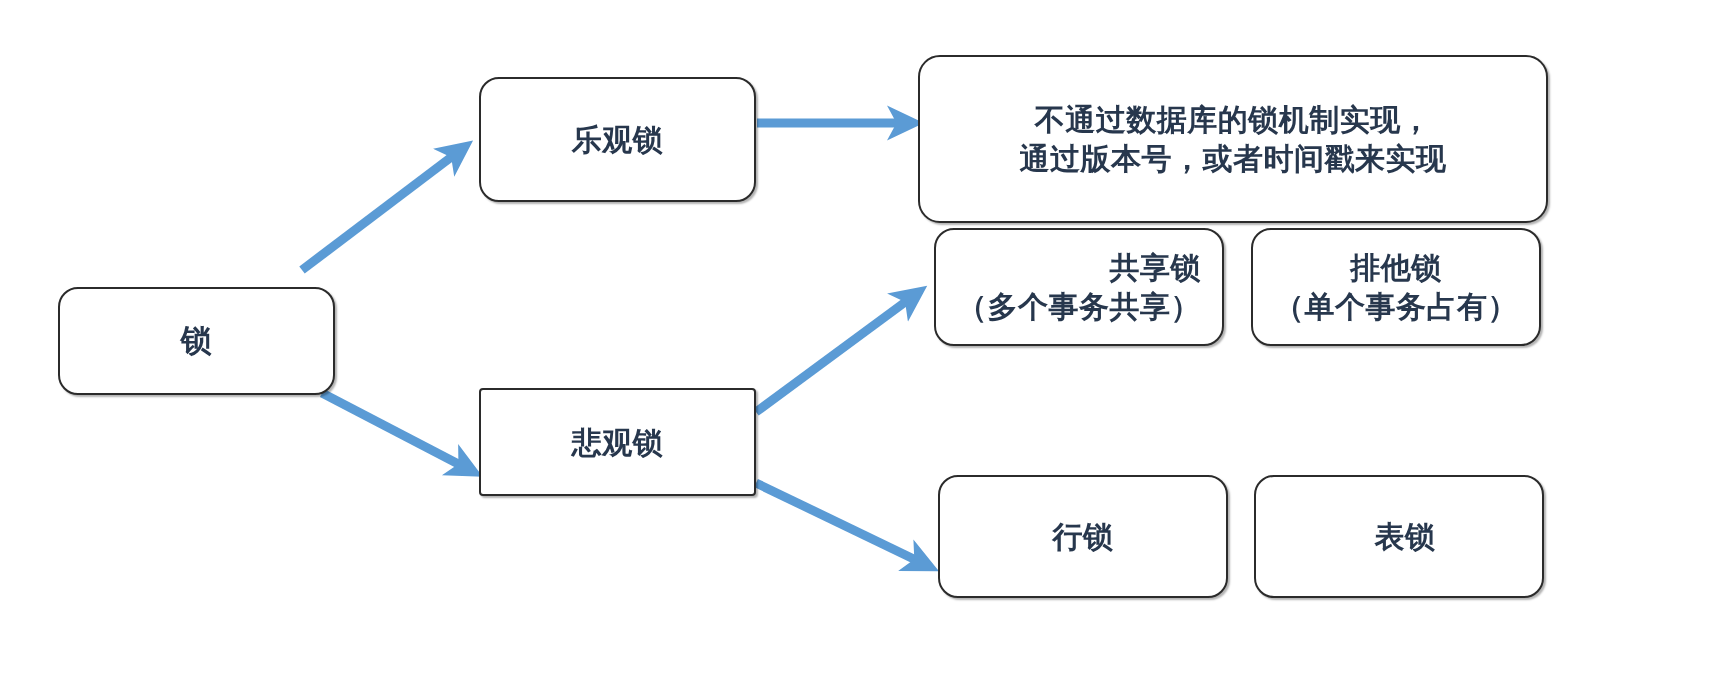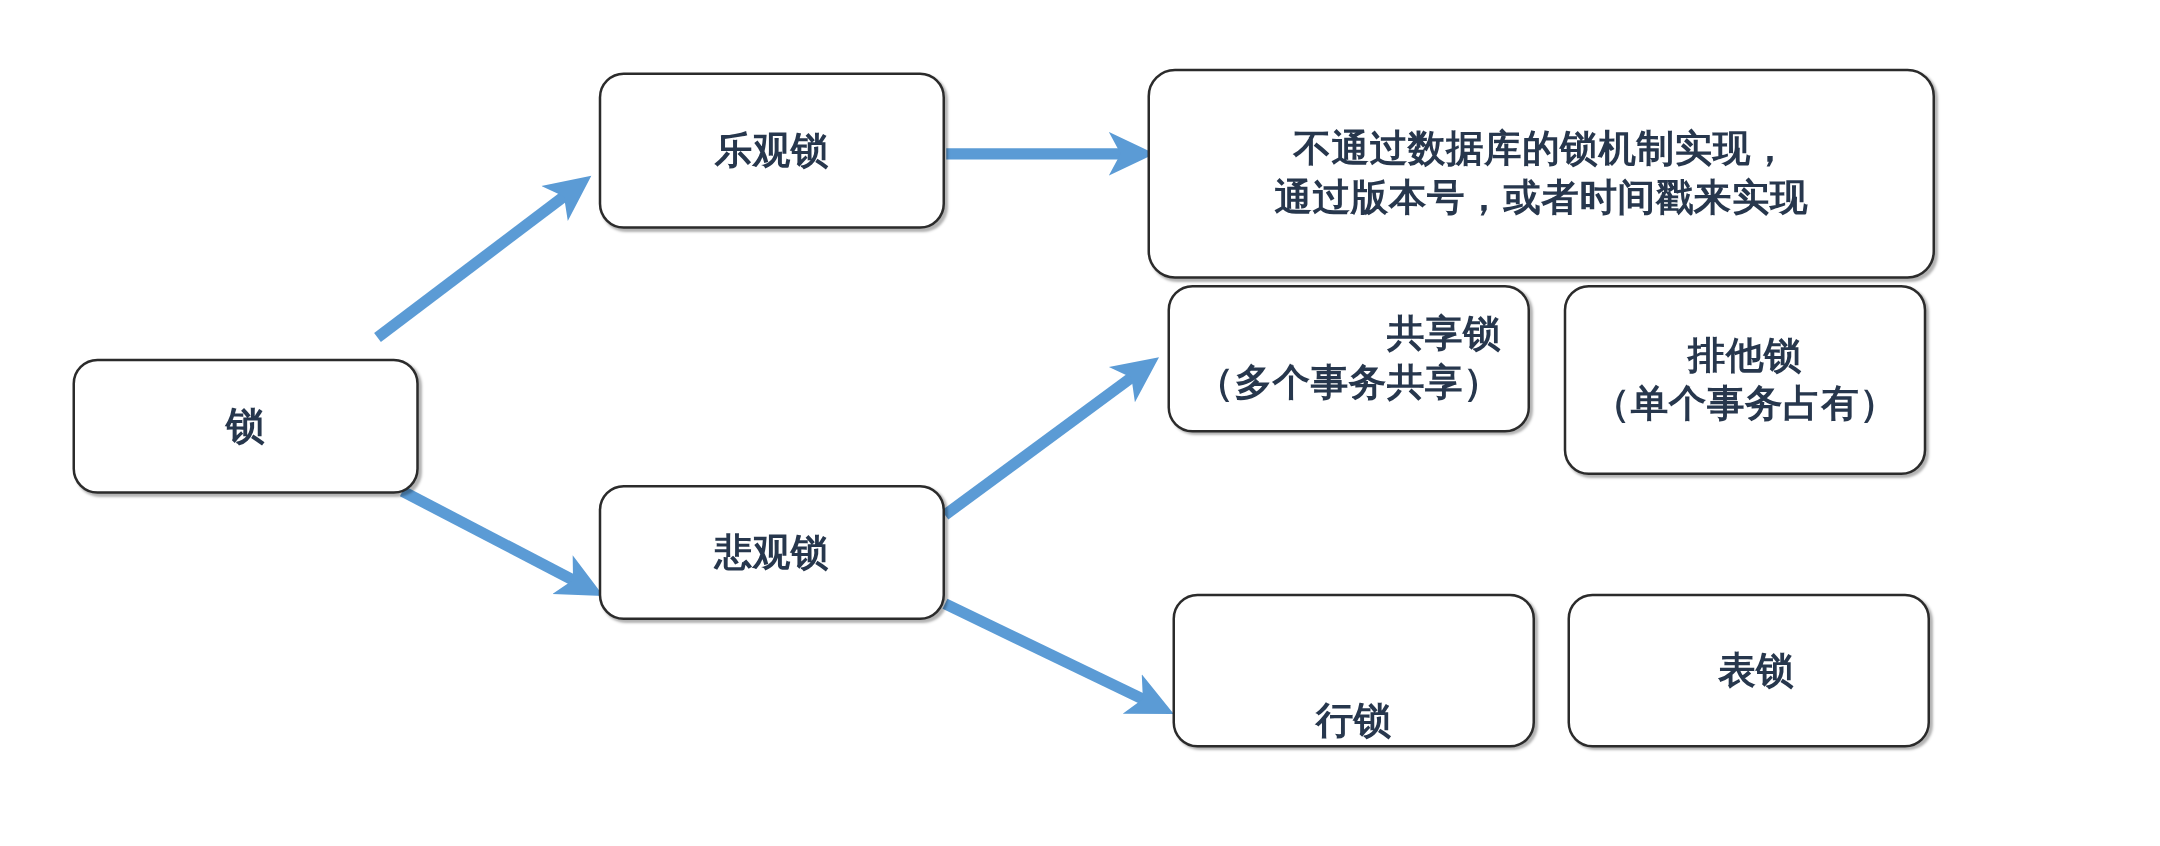--- a/index.html
+++ b/index.html
@@ -44,26 +44,26 @@
     letter-spacing: 0.5px;
     white-space: pre-line;
     padding: 0 10px;
   }
   .size-lg  { font-size: 31px; }
   .size-md  { font-size: 30px; }
   .size-desc{ font-size: 30px; }
 
   
   #node-root        { left: 58px;  top: 287px; width: 277px; height: 108px; border-radius: 20px; }
-  #node-optimistic  { left: 479px; top: 58px;  width: 277px; height: 125px; border-radius: 20px; }
-  #node-pessimistic { left: 479px; top: 388px; width: 277px; height: 108px; border-radius: 20px; }
+  #node-optimistic  { left: 479px; top: 77px;  width: 277px; height: 125px; border-radius: 20px; }
+  #node-pessimistic { left: 479px; top: 388px; width: 277px; height: 108px; border-radius: 4px; }
   #node-opt-desc    { left: 918px; top: 55px;  width: 630px; height: 168px; border-radius: 22px; }
   #node-shared      { left: 934px; top: 228px; width: 290px; height: 118px; border-radius: 20px; text-align: right; }
-  #node-exclusive   { left: 1251px;top: 228px; width: 290px; height: 152px; border-radius: 20px; }
-  #node-row-lock    { left: 938px; top: 475px; width: 290px; height: 123px; border-radius: 20px; align-items: flex-end; }
+  #node-exclusive   { left: 1251px;top: 228px; width: 290px; height: 118px; border-radius: 20px; }
+  #node-row-lock    { left: 938px; top: 475px; width: 290px; height: 123px; border-radius: 20px; }
   #node-table-lock  { left: 1254px;top: 475px; width: 290px; height: 123px; border-radius: 20px; padding-left: 12px; }
 </style>
 </head>
 <body>
 
 <div id="canvas">
 
   <svg id="edge-layer" viewBox="0 0 1728 677" xmlns="http://www.w3.org/2000/svg">
     <defs>
       <marker id="arrowhead" markerWidth="4.2" markerHeight="4.2" refX="2.0" refY="2.1" orient="auto" markerUnits="strokeWidth">

